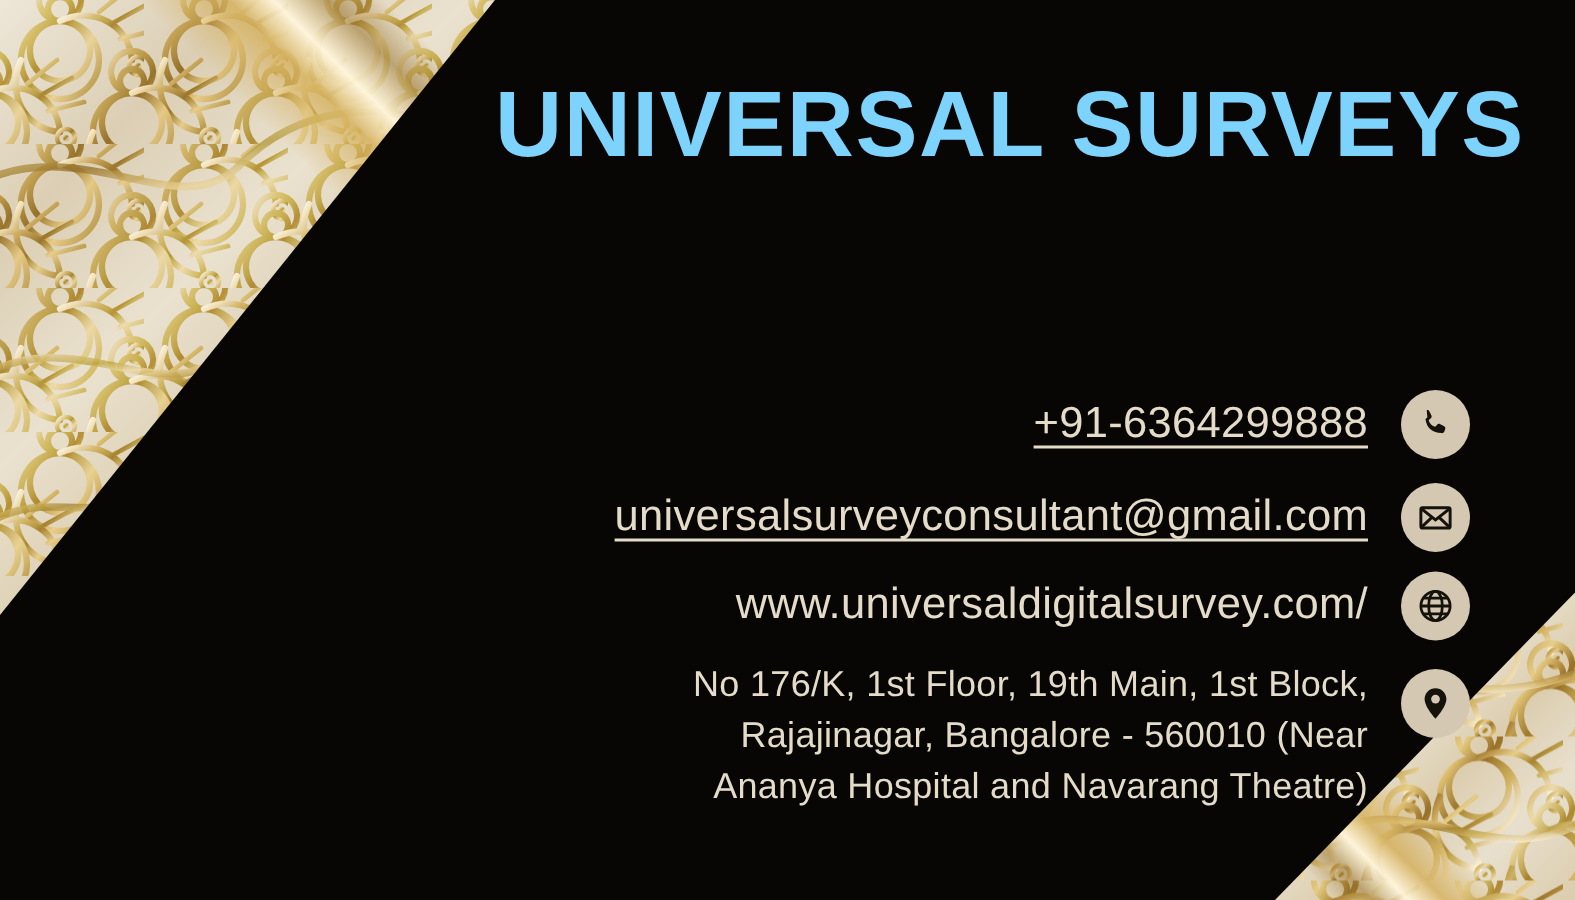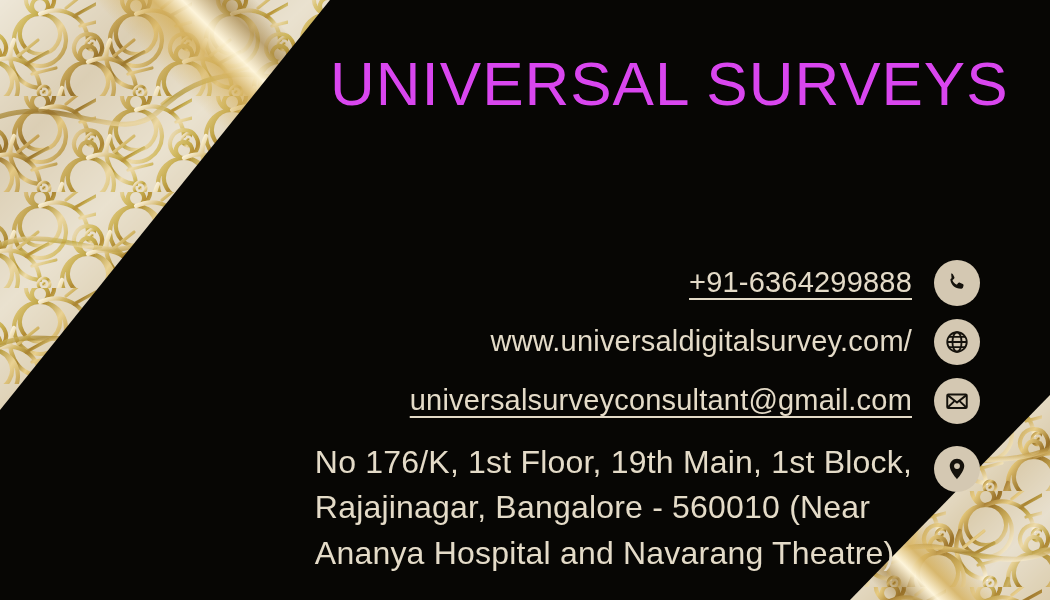--- a/index.html
+++ b/index.html
@@ -70,23 +70,23 @@
     background: linear-gradient(225deg, rgba(120,88,30,0) 62%, rgba(214,178,96,.85) 72%, rgba(255,246,220,.95) 78%, rgba(150,112,40,.5) 84%, rgba(120,88,30,0) 90%);
   }
 
   
   #headline {
     position: absolute;
     left: 330px;
     top: 44px;
     width: 660px;
     text-align: center;
-    color: #d946ef;
+    color: #7dd3fc;
     font-size: 62px;
-    font-weight: 400;
+    font-weight: 700;
     letter-spacing: 1px;
     line-height: 1.28;
     text-transform: uppercase;
   }
   #headline .ln {
     display: block;
     white-space: nowrap;
   }
 
   
@@ -105,30 +105,30 @@
   #row-phone   { height: 62px; }
   #row-email   { height: 62px; }
   #row-website { height: 56px; }
   #row-address { height: 120px; align-items: flex-start; padding-top: 8px; }
 
   .contact-text {
     color: #e4dbc8;
     font-size: 29px;
     font-weight: 400;
     letter-spacing: .2px;
-    text-align: left;
+    text-align: right;
     line-height: 1.3;
   }
   .contact-text.underlined {
     text-decoration: underline;
     text-underline-offset: 6px;
     text-decoration-thickness: 1.5px;
   }
   #address-text {
-    font-size: 32px;
+    font-size: 24px;
     line-height: 1.42;
     white-space: pre-line;
   }
 
   .badge {
     flex: 0 0 auto;
     width: 46px;
     height: 46px;
     border-radius: 50%;
     background: #d4c8b2;
@@ -223,38 +223,38 @@
 
     <div class="contact-row" id="row-phone">
       <div class="contact-text underlined">+91-6364299888</div>
       <div class="badge">
         <svg width="26" height="26" viewBox="0 0 24 24">
           <path d="M6.6 3.2c.6-.2 1.3.1 1.6.7l1.3 2.6c.3.6.1 1.3-.4 1.7l-1 .8c-.2.2-.3.5-.2.8.6 1.6 1.9 2.9 3.5 3.5.3.1.6 0 .8-.2l.8-1c.4-.5 1.1-.7 1.7-.4l2.6 1.3c.6.3.9 1 .7 1.6l-.5 1.6c-.2.7-.9 1.2-1.6 1.1C9.6 17 6.9 14.3 5.9 9.3c-.1-.7.4-1.4 1.1-1.6z" fill="#15120c"></path>
         </svg>
       </div>
     </div>
 
+    <div class="contact-row" id="row-email">
+      <div class="contact-text underlined">universalsurveyconsultant@gmail.com</div>
+      <div class="badge">
+        <svg width="26" height="26" viewBox="0 0 24 24">
+          <rect x="3" y="6" width="18" height="12.5" rx="1" fill="none" stroke="#15120c" stroke-width="1.8"></rect>
+          <path d="M3.6 6.8 L12 13.4 L20.4 6.8" fill="none" stroke="#15120c" stroke-width="1.8"></path>
+          <path d="M3.6 17.8 L9.6 12.1 M20.4 17.8 L14.4 12.1" fill="none" stroke="#15120c" stroke-width="1.8"></path>
+        </svg>
+      </div>
+    </div>
+
     <div class="contact-row" id="row-website">
       <div class="contact-text">www.universaldigitalsurvey.com/</div>
       <div class="badge">
         <svg width="26" height="26" viewBox="0 0 24 24">
           <circle cx="12" cy="12" r="9" fill="none" stroke="#15120c" stroke-width="1.7"></circle>
           <ellipse cx="12" cy="12" rx="4.2" ry="9" fill="none" stroke="#15120c" stroke-width="1.7"></ellipse>
           <path d="M3 12h18M4.6 7.2h14.8M4.6 16.8h14.8" fill="none" stroke="#15120c" stroke-width="1.7"></path>
-        </svg>
-      </div>
-    </div>
-
-    <div class="contact-row" id="row-email">
-      <div class="contact-text underlined">universalsurveyconsultant@gmail.com</div>
-      <div class="badge">
-        <svg width="26" height="26" viewBox="0 0 24 24">
-          <rect x="3" y="6" width="18" height="12.5" rx="1" fill="none" stroke="#15120c" stroke-width="1.8"></rect>
-          <path d="M3.6 6.8 L12 13.4 L20.4 6.8" fill="none" stroke="#15120c" stroke-width="1.8"></path>
-          <path d="M3.6 17.8 L9.6 12.1 M20.4 17.8 L14.4 12.1" fill="none" stroke="#15120c" stroke-width="1.8"></path>
         </svg>
       </div>
     </div>
 
     <div class="contact-row" id="row-address">
       <div class="contact-text" id="address-text">No 176/K, 1st Floor, 19th Main, 1st Block,
 Rajajinagar, Bangalore - 560010 (Near
 Ananya Hospital and Navarang Theatre)</div>
       <div class="badge">
         <svg width="26" height="26" viewBox="0 0 24 24">

